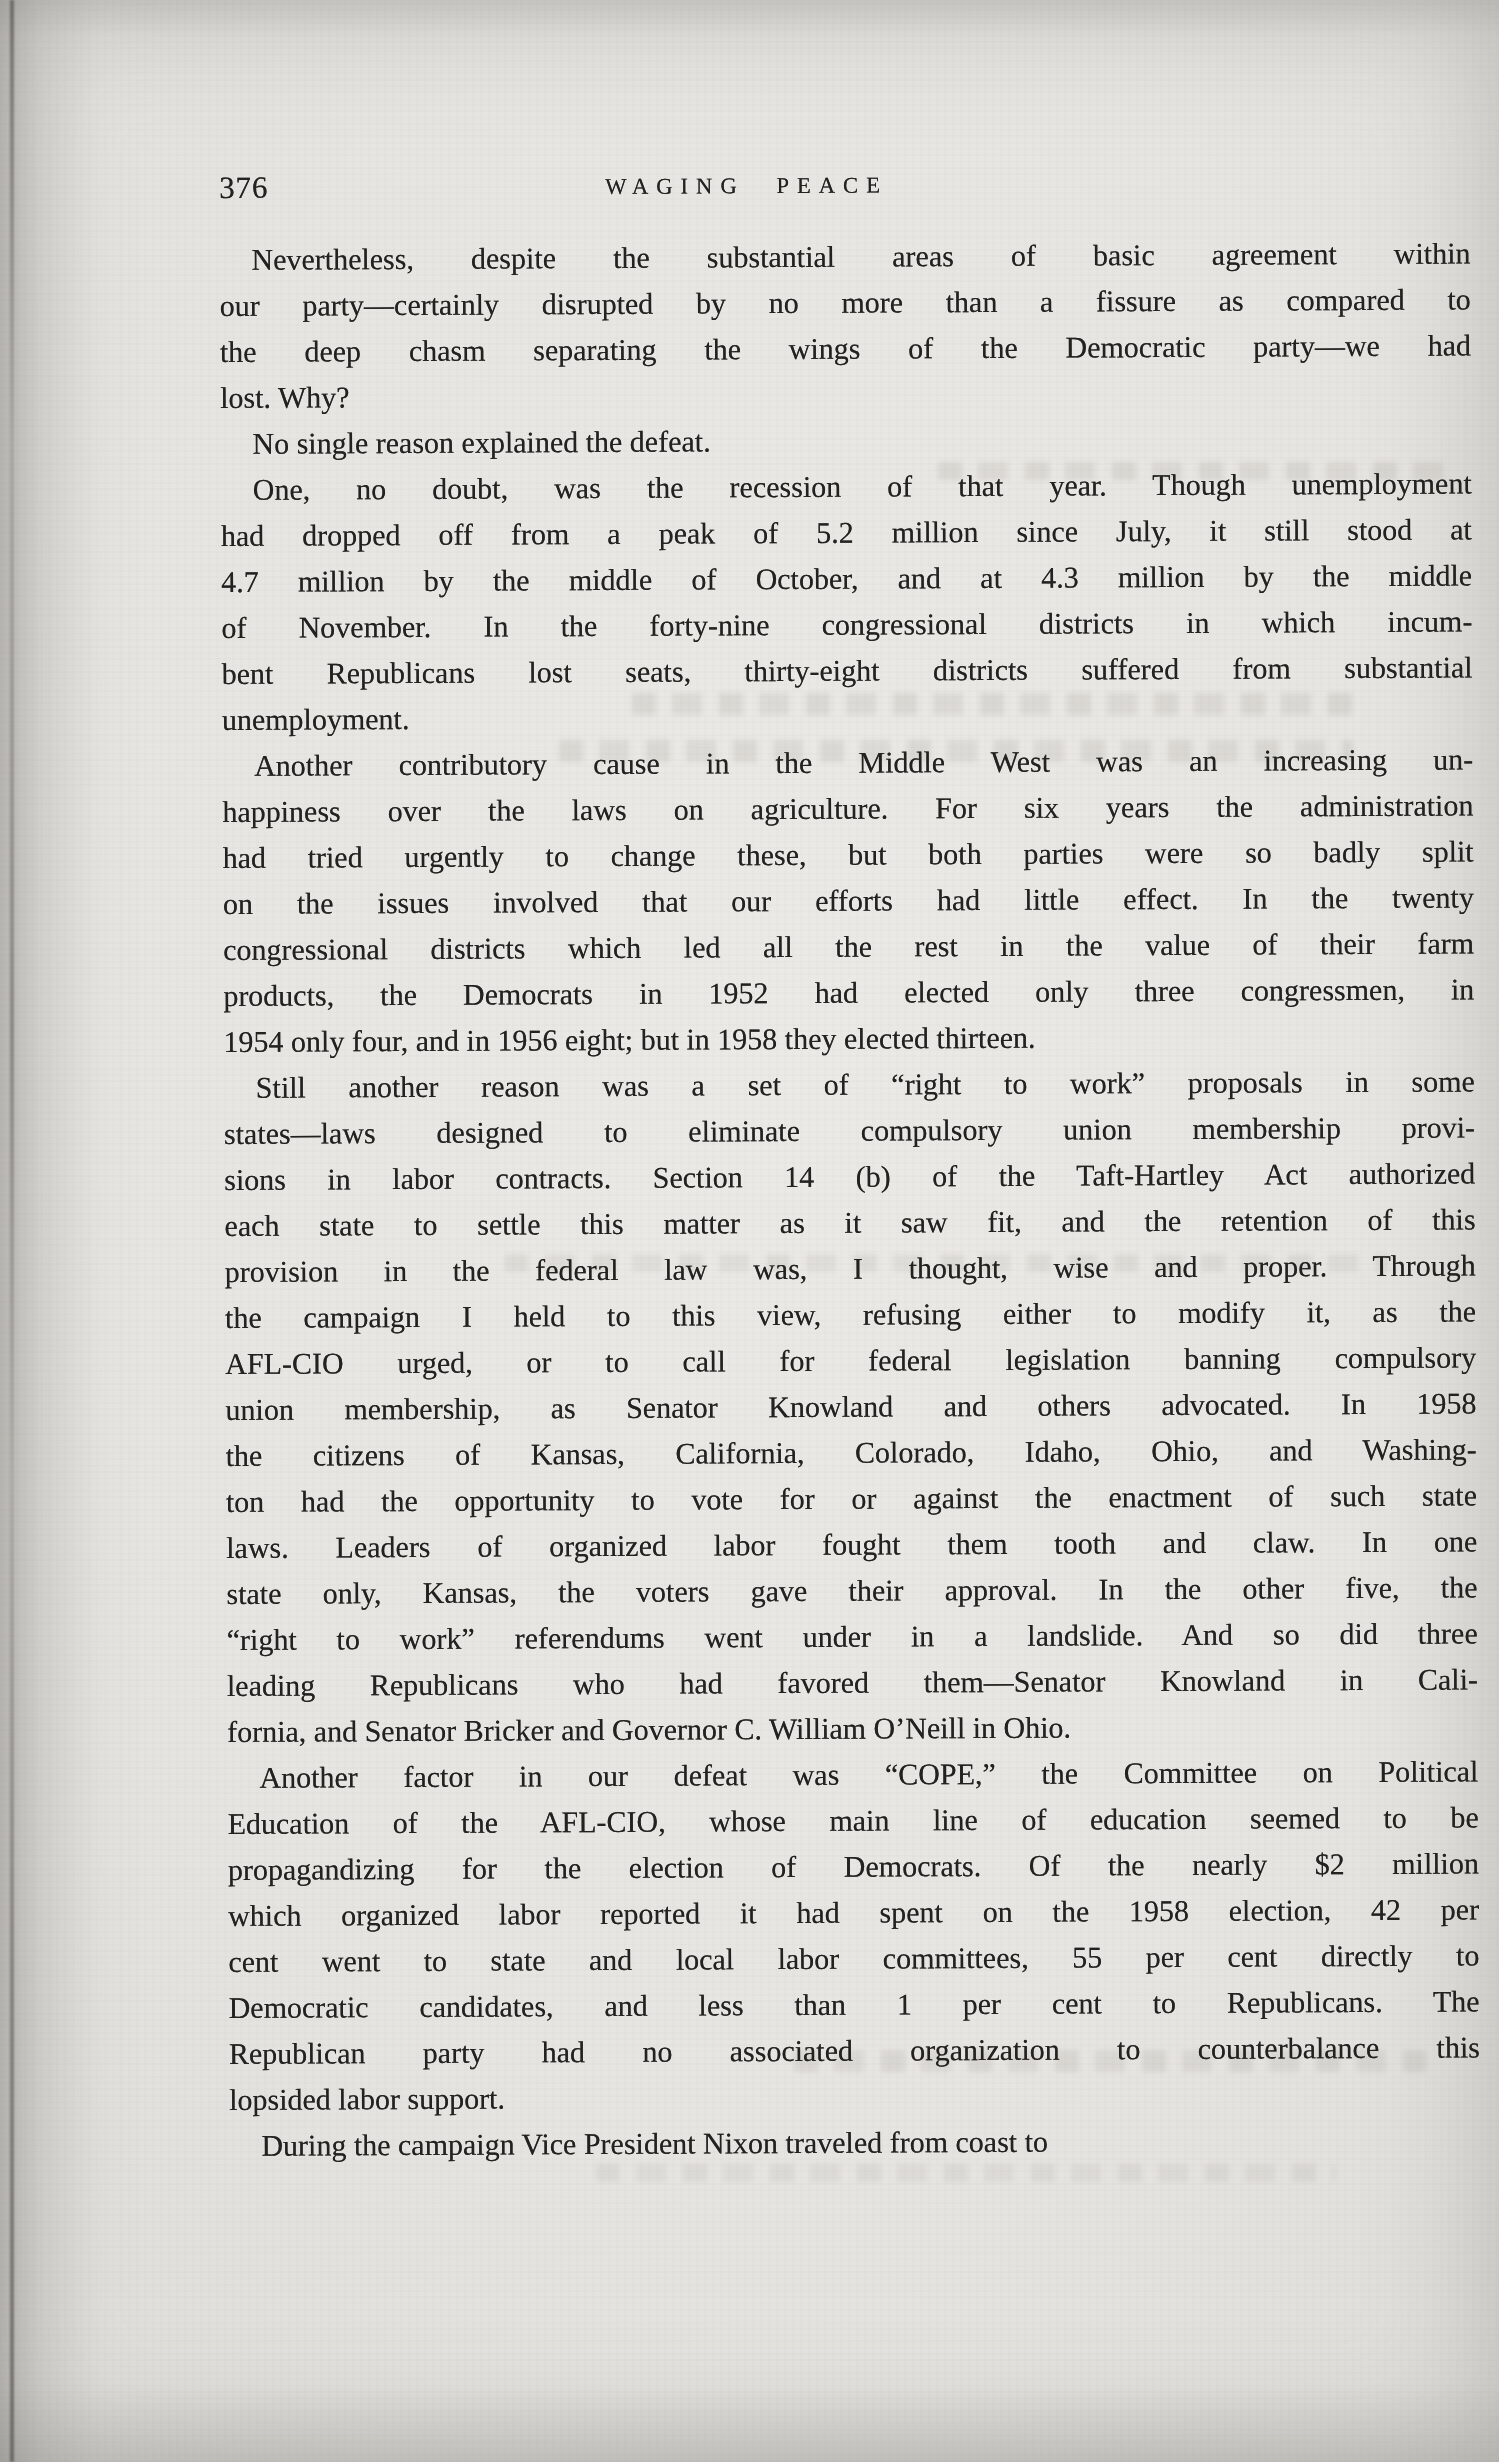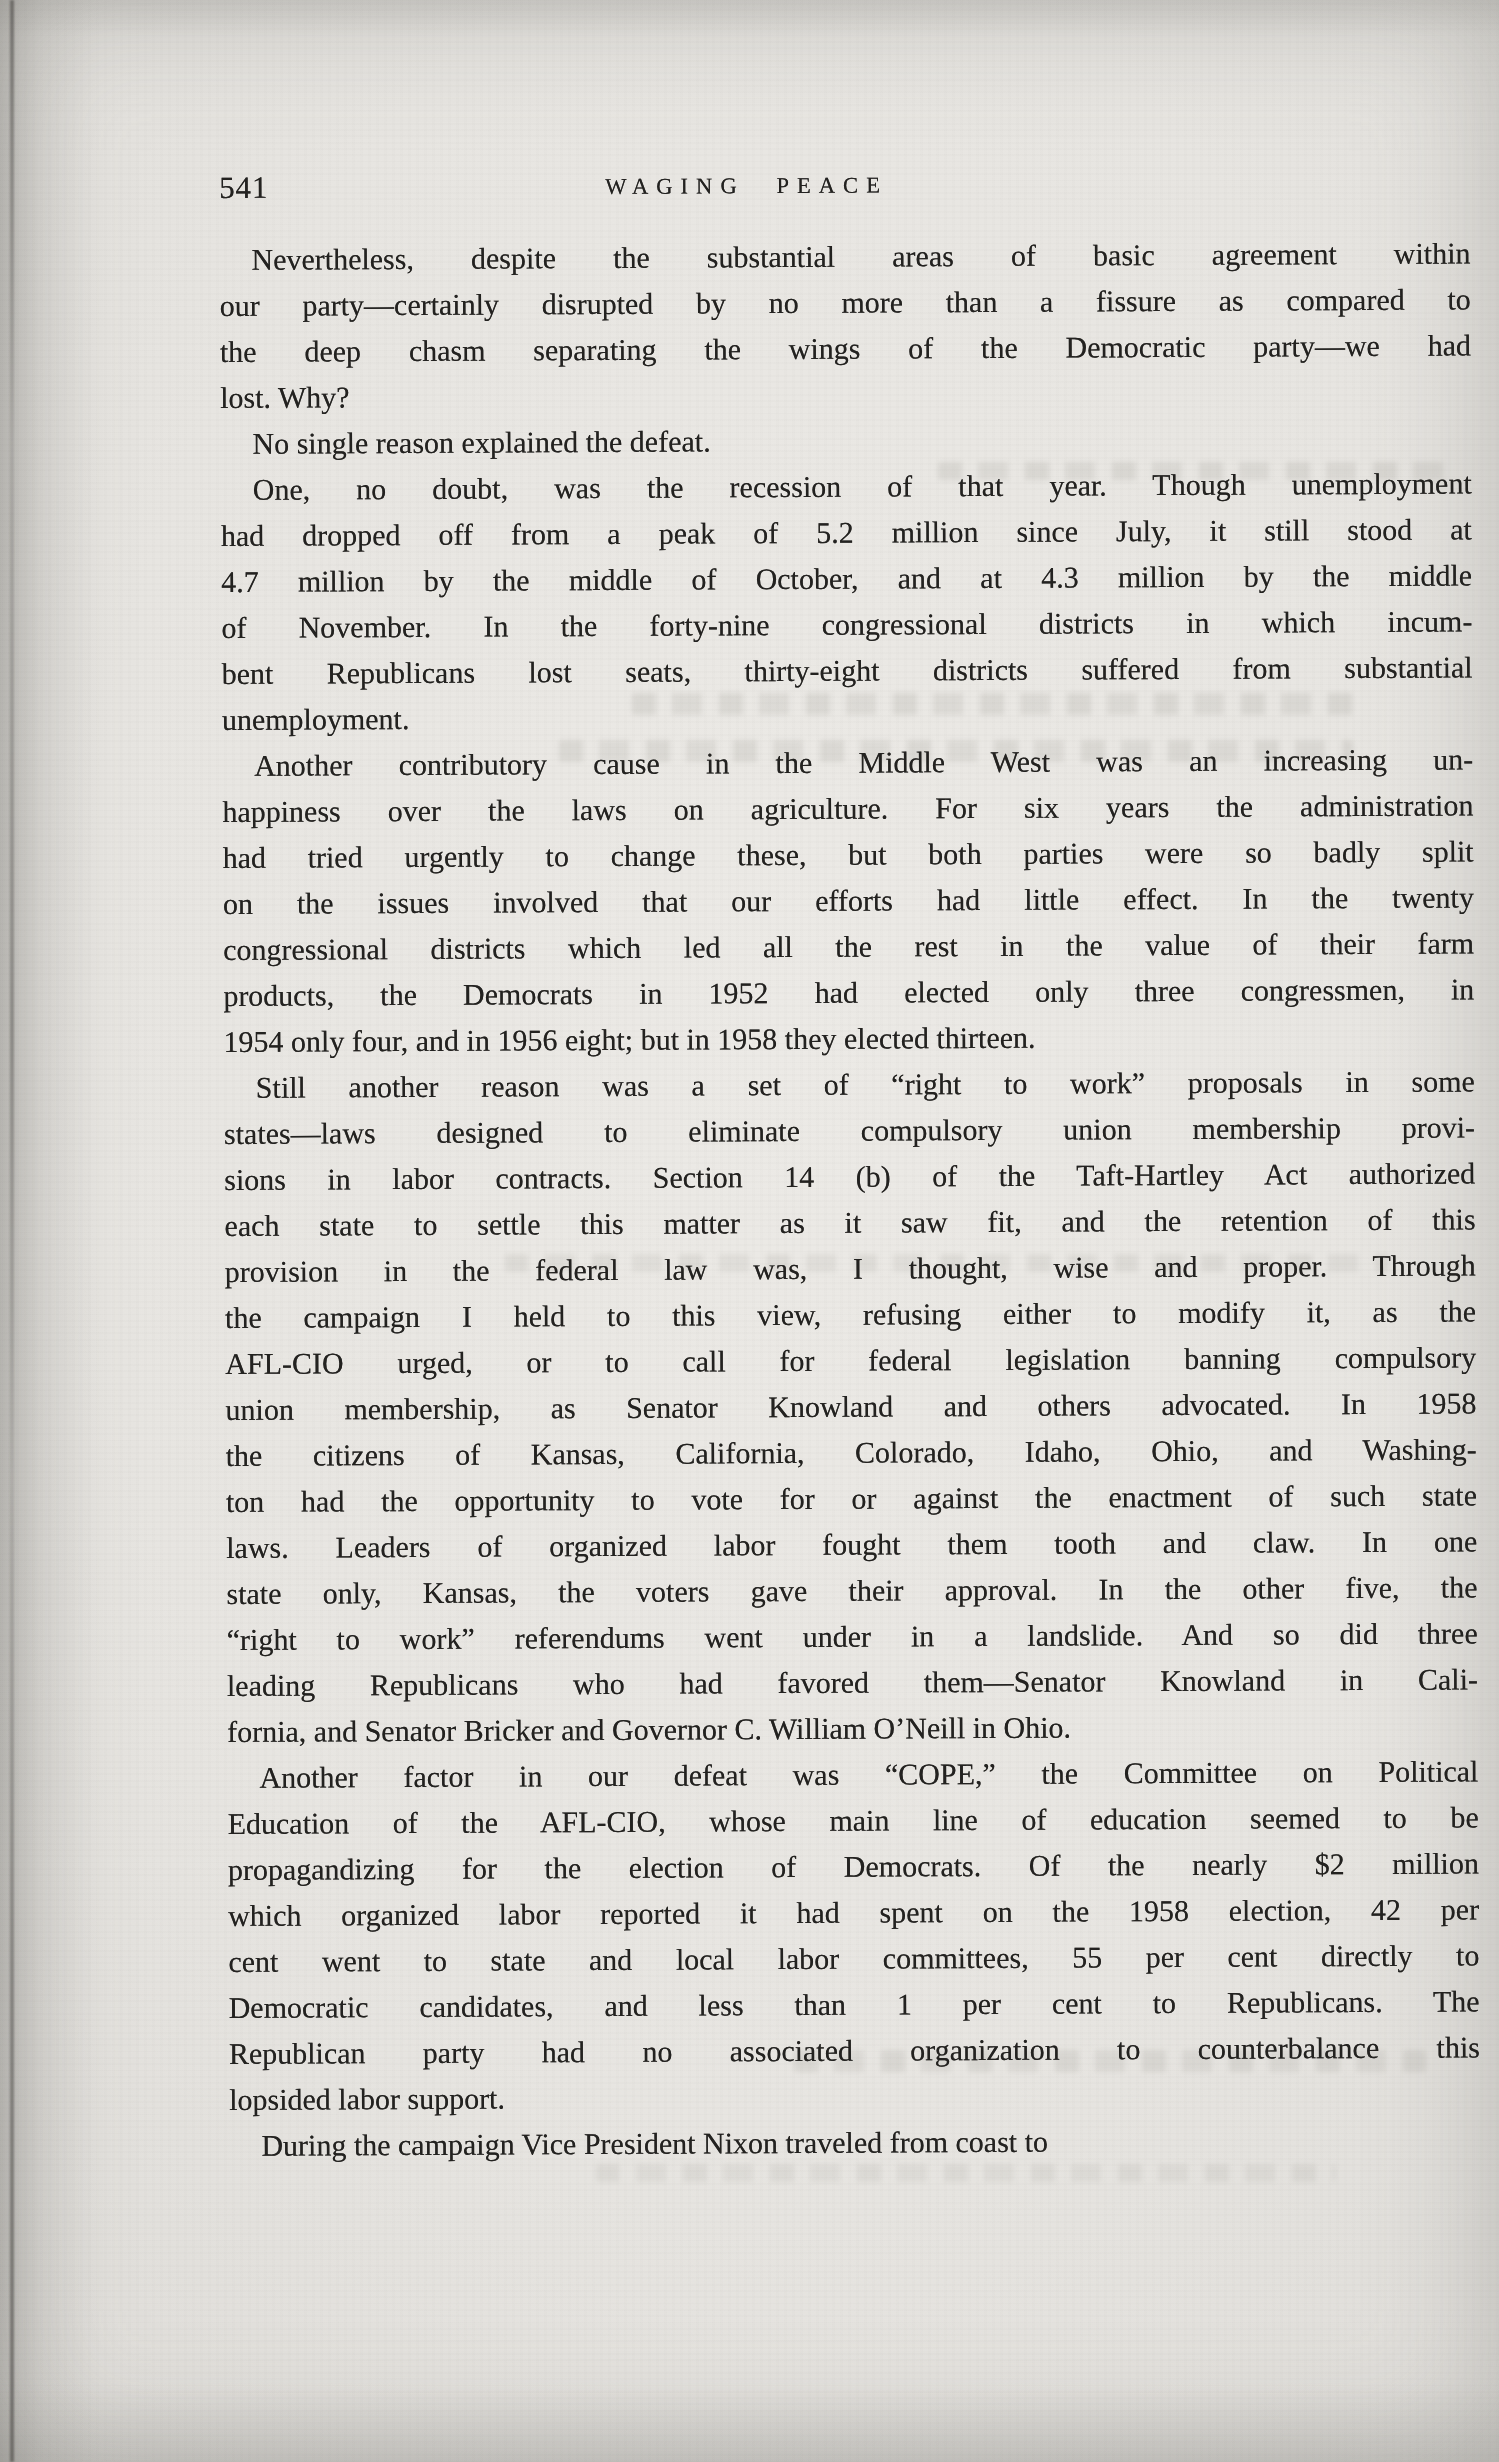--- a/index.html
+++ b/index.html
@@ -113,21 +113,21 @@
 
   <div class="ghost g1"></div>
   <div class="ghost g2"></div>
   <div class="ghost g3"></div>
   <div class="ghost g4"></div>
   <div class="ghost g5"></div>
   <div class="ghost g6"></div>
 
   <div class="content">
     <div class="header">
-      <span class="pagenum">541</span>
+      <span class="pagenum">376</span>
       <span class="running">WAGING PEACE</span>
     </div>
     <div class="body-text" id="text-block">
         <div class="para">
           <div class="line indent">Nevertheless, despite the substantial areas of basic agreement within</div>
           <div class="line">our party—certainly disrupted by no more than a fissure as compared to</div>
           <div class="line">the deep chasm separating the wings of the Democratic party—we had</div>
           <div class="line last">lost. Why?</div>
         </div>
         <div class="para">

